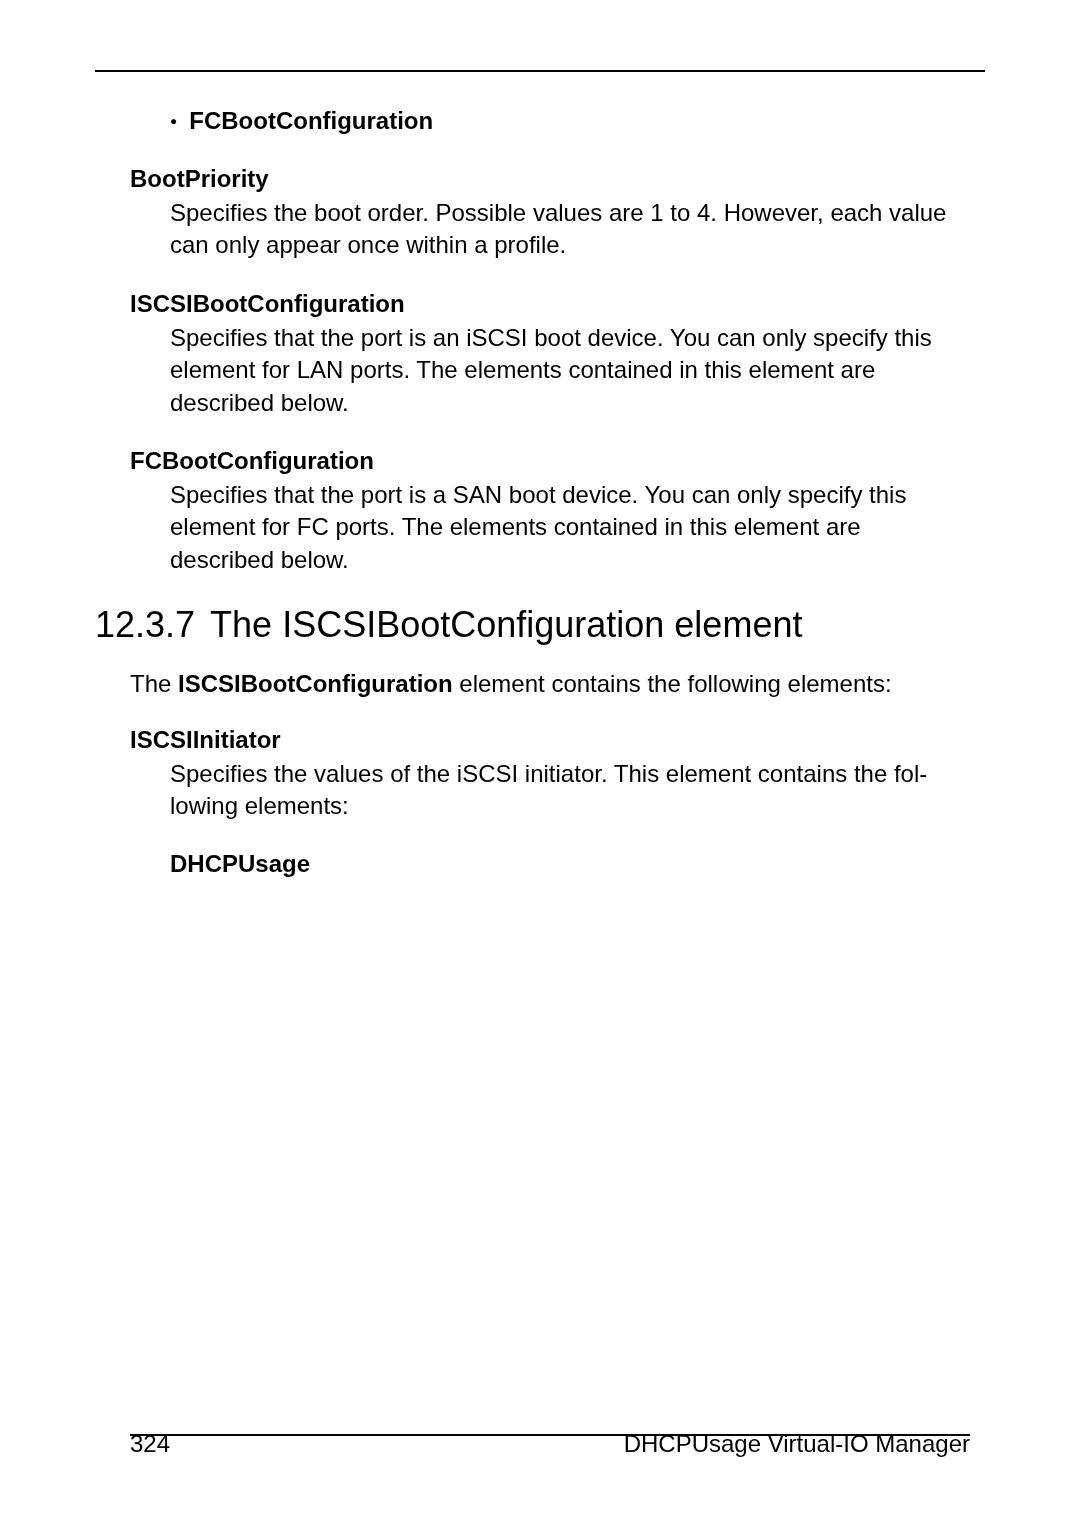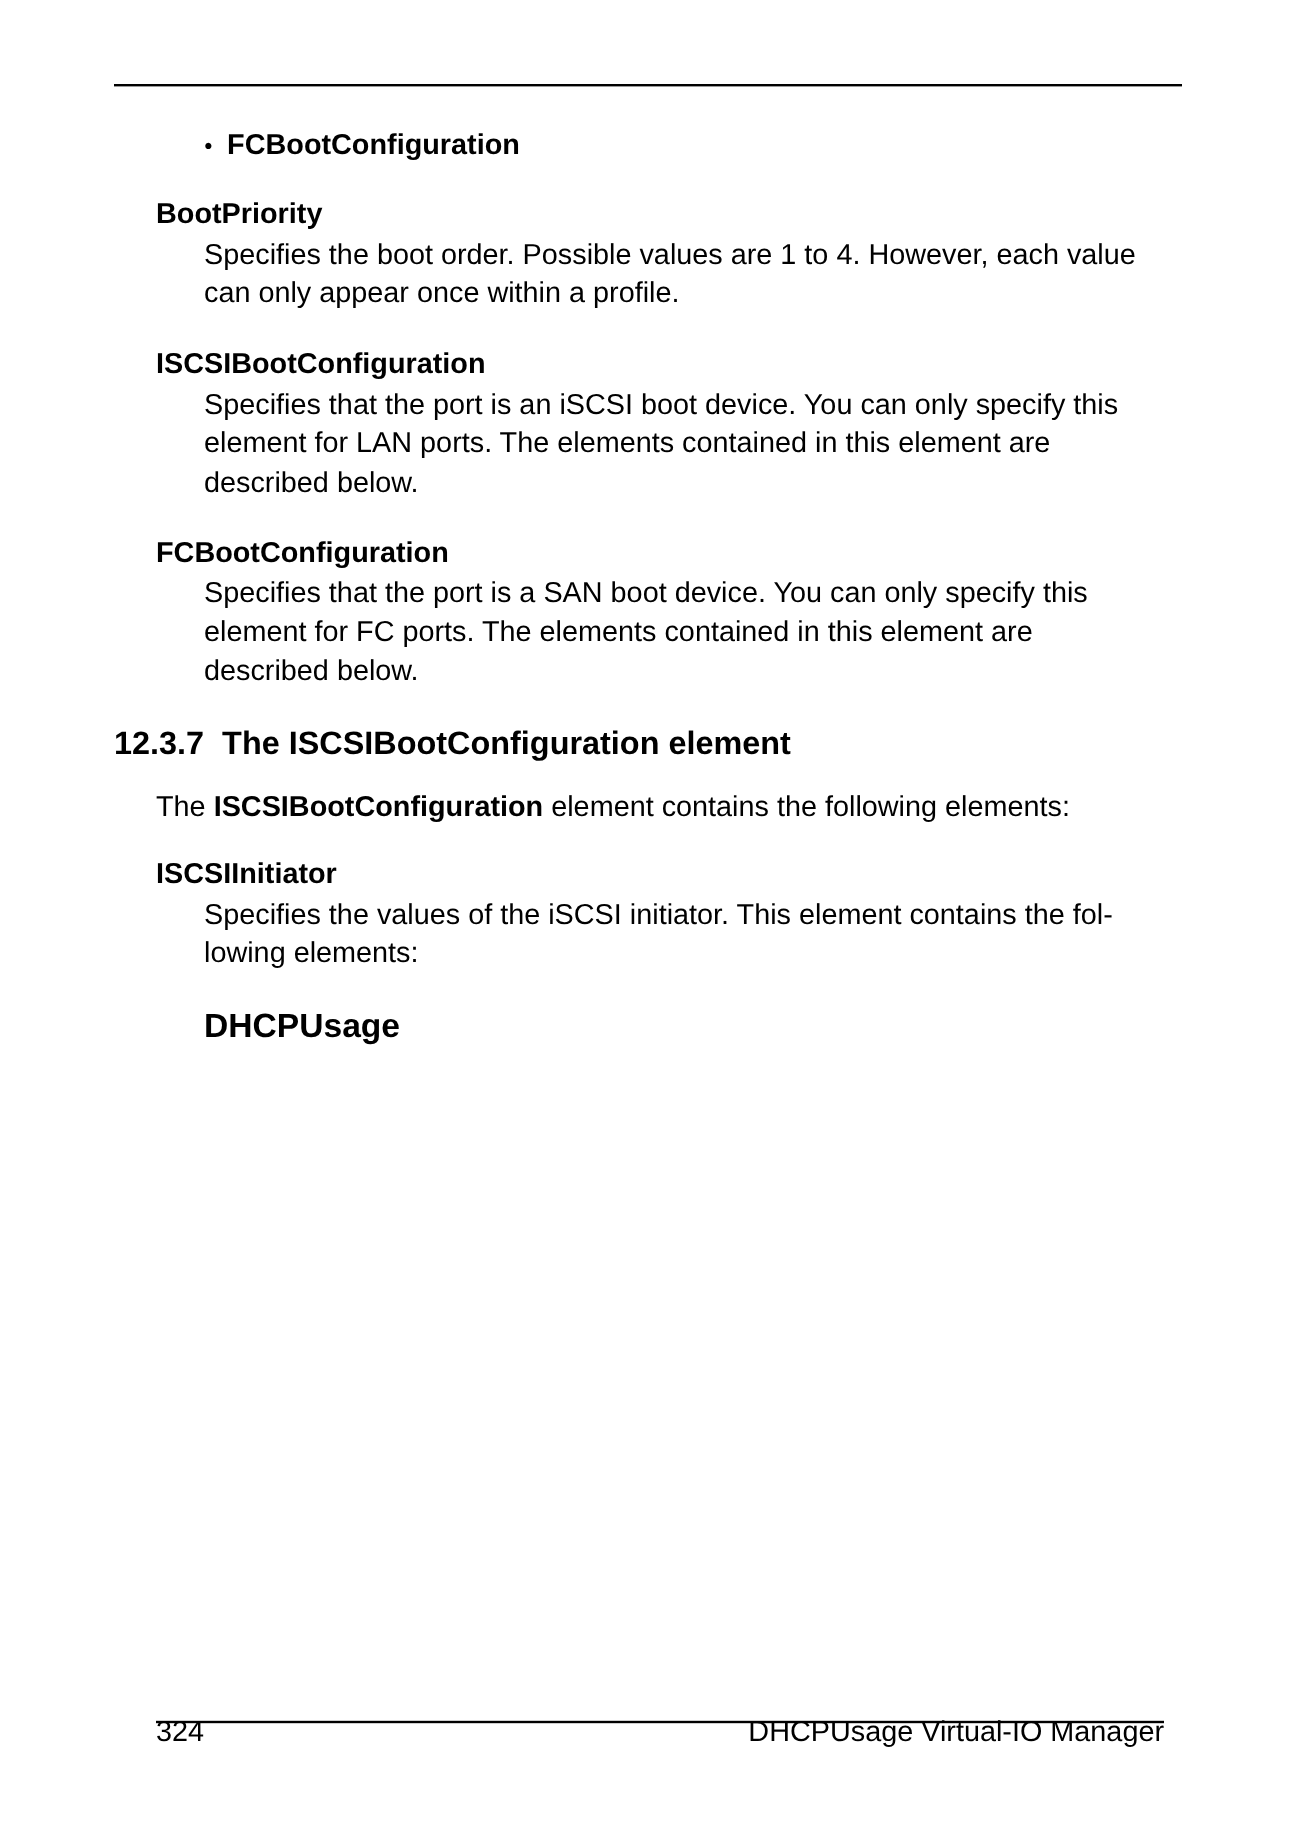--- a/index.html
+++ b/index.html
@@ -54,40 +54,40 @@
       font-size: 24px;
       font-weight: bold;
       margin-bottom: 4px;
     }
     .def-desc {
       font-size: 24px;
       line-height: 1.35;
       margin-left: 40px;
     }
     .section-heading {
-      font-size: 27px;
-      font-weight: bold;
+      font-size: 36px;
+      font-weight: normal;
       margin-bottom: 22px;
       display: flex;
     }
     .section-number {
       margin-right: 15px;
     }
     .intro-paragraph {
       font-size: 24px;
       line-height: 1.35;
       margin-bottom: 25px;
       margin-left: 0;
     }
     .nested-block {
       margin-left: 40px;
       margin-top: 28px;
     }
     .nested-term {
-      font-size: 28px;
+      font-size: 24px;
       font-weight: bold;
       margin-bottom: 18px;
     }
     .nested-deeper {
       margin-left: 40px;
     }
     .nested-deeper-term {
       font-size: 24px;
       font-weight: bold;
       margin-bottom: 4px;

